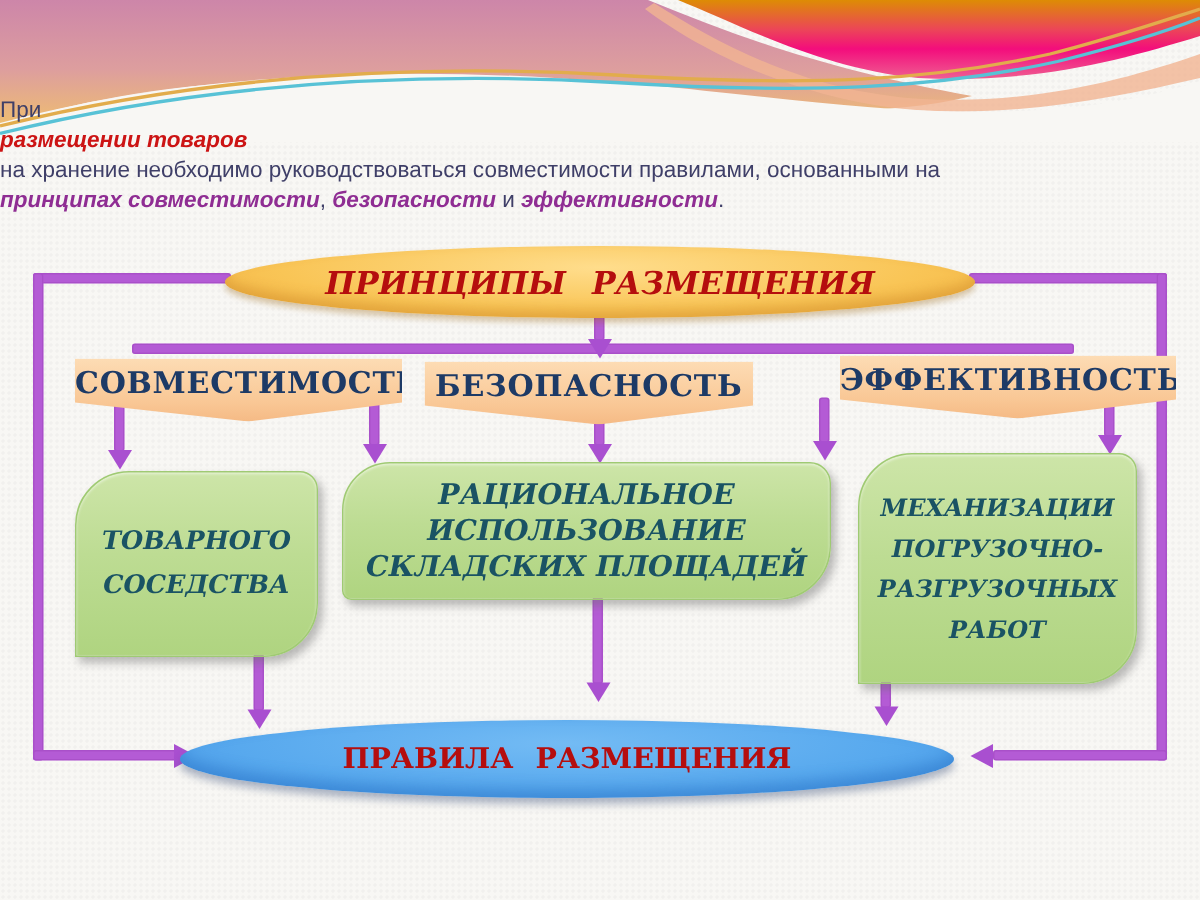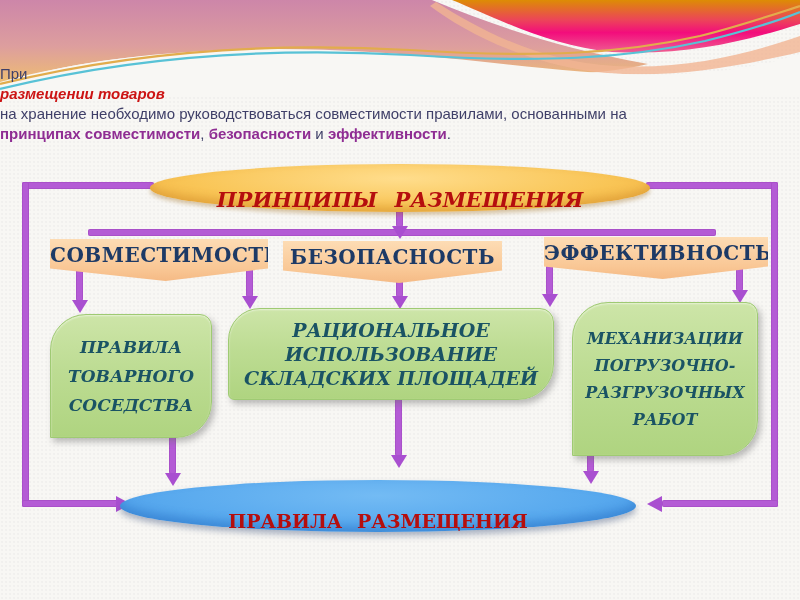--- a/index.html
+++ b/index.html
@@ -7,32 +7,32 @@
   .slide{position:relative;width:800px;height:600px;overflow:hidden;
          background-color:#f8f7f4;
          background-image:radial-gradient(rgba(120,120,120,.05) 1px,transparent 1.2px);
          background-size:4px 4px;}
   .header-svg{position:absolute;left:0;top:0;z-index:1;}
 
   
   .intro{position:absolute;left:0;top:64px;width:100%;text-align:left;z-index:2;
          font-size:15px;line-height:20px;color:#3F3F68;}
   .intro .red{color:#CC1414;font-weight:bold;font-style:italic;}
-  .intro .purple{color:#8F2D93;font-weight:bold;}
+  .intro .purple{color:#8F2D93;font-weight:bold;font-style:italic;}
 
   
   .pline{position:absolute;background:#b45bd5;border-radius:2px;
          box-shadow:inset 0 0 0 1px rgba(150,60,180,.35);z-index:3;}
   .head{position:absolute;width:0;height:0;z-index:4;}
   .head.down{border-left:8px solid transparent;border-right:8px solid transparent;border-top:13px solid #a94fd0;}
   .head.right{border-top:8px solid transparent;border-bottom:8px solid transparent;border-left:15px solid #a94fd0;}
   .head.left{border-top:8px solid transparent;border-bottom:8px solid transparent;border-right:15px solid #a94fd0;}
 
   
-  .ellipse{position:absolute;border-radius:50%;display:flex;align-items:flex-end;justify-content:center;
+  .ellipse{position:absolute;border-radius:50%;display:flex;align-items:center;justify-content:center;
            z-index:5;font-family:"DejaVu Serif","Liberation Serif",serif;font-weight:bold;color:#B50E0E;}
   .ellipse.top{background:radial-gradient(ellipse at 50% 30%,#FFDD8C 0%,#F9C556 60%,#F2B13E 100%);
                box-shadow:0 3px 4px rgba(150,95,10,.35), inset 0 -5px 8px rgba(205,135,40,.45);
                font-size:21px;font-style:italic;word-spacing:10px;}
   .ellipse.bottom{background:radial-gradient(ellipse at 50% 30%,#73BBF4 0%,#58A9EE 60%,#4496E6 100%);
                box-shadow:0 4px 6px rgba(70,90,130,.45), inset 0 -6px 9px rgba(25,95,180,.35);
                font-size:19px;word-spacing:8px;}
   .banner{position:absolute;z-index:5;
           background:linear-gradient(180deg,#FDDCB4 0%,#F9C795 70%,#F5BA85 100%);
           clip-path:polygon(0 0,100% 0,100% 70%,53% 100%,0 70%);
@@ -95,37 +95,36 @@
   <div class="ellipse top" style="left:150px;top:164px;width:500px;height:48px;">
     <span>ПРИНЦИПЫ РАЗМЕЩЕНИЯ</span>
   </div>
 
   <div class="banner" style="left:50px;top:239px;width:218px;height:42px;">
     <span>СОВМЕСТИМОСТЬ</span>
   </div>
   <div class="banner" style="left:283px;top:241px;width:219px;height:42px;">
     <span>БЕЗОПАСНОСТЬ</span>
   </div>
-  <div class="banner" style="left:544px;top:237px;width:224px;height:42px;">
+  <div class="banner" style="left:560px;top:237px;width:224px;height:42px;">
     <span>ЭФФЕКТИВНОСТЬ</span>
   </div>
 
   <div class="pline" style="left:76px;top:265px;width:7px;height:36px;"></div>
   <div class="head down" style="left:72px;top:300px;"></div>
   <div class="pline" style="left:246px;top:268px;width:7px;height:29px;"></div>
   <div class="head down" style="left:242px;top:296px;"></div>
   <div class="pline" style="left:396px;top:280px;width:7px;height:17px;"></div>
   <div class="head down" style="left:392px;top:296px;"></div>
   <div class="pline" style="left:546px;top:265px;width:7px;height:30px;"></div>
   <div class="head down" style="left:542px;top:294px;"></div>
   <div class="pline" style="left:736px;top:262px;width:7px;height:29px;"></div>
   <div class="head down" style="left:732px;top:290px;"></div>
 
   <div class="rulebox r1" style="left:50px;top:314px;width:162px;height:124px;">
-    <div>ПРАВИЛА</div>
     <div>ТОВАРНОГО</div>
     <div>СОСЕДСТВА</div>
   </div>
   <div class="rulebox r2" style="left:228px;top:308px;width:326px;height:92px;">
     <div>РАЦИОНАЛЬНОЕ</div>
     <div>ИСПОЛЬЗОВАНИЕ</div>
     <div>СКЛАДСКИХ ПЛОЩАДЕЙ</div>
   </div>
   <div class="rulebox r3" style="left:572px;top:302px;width:186px;height:154px;">
     <div>МЕХАНИЗАЦИИ</div>

